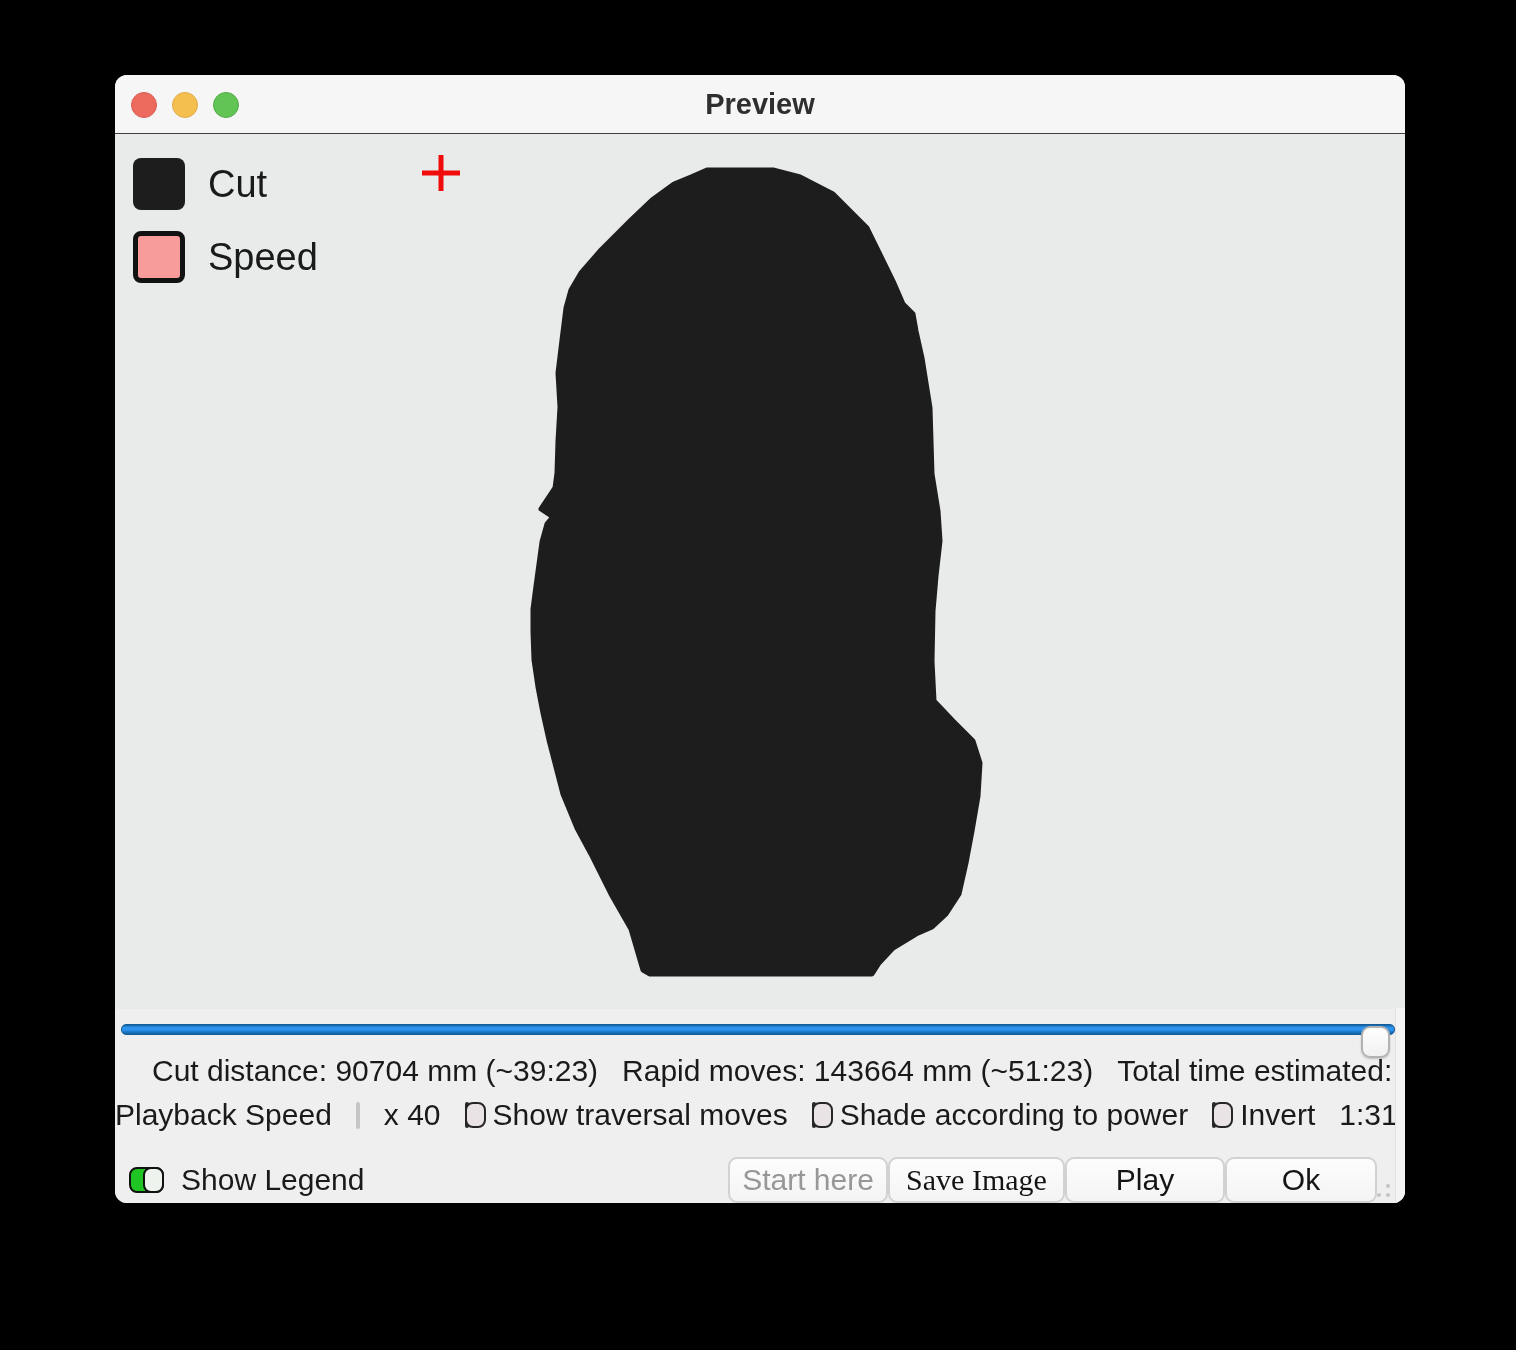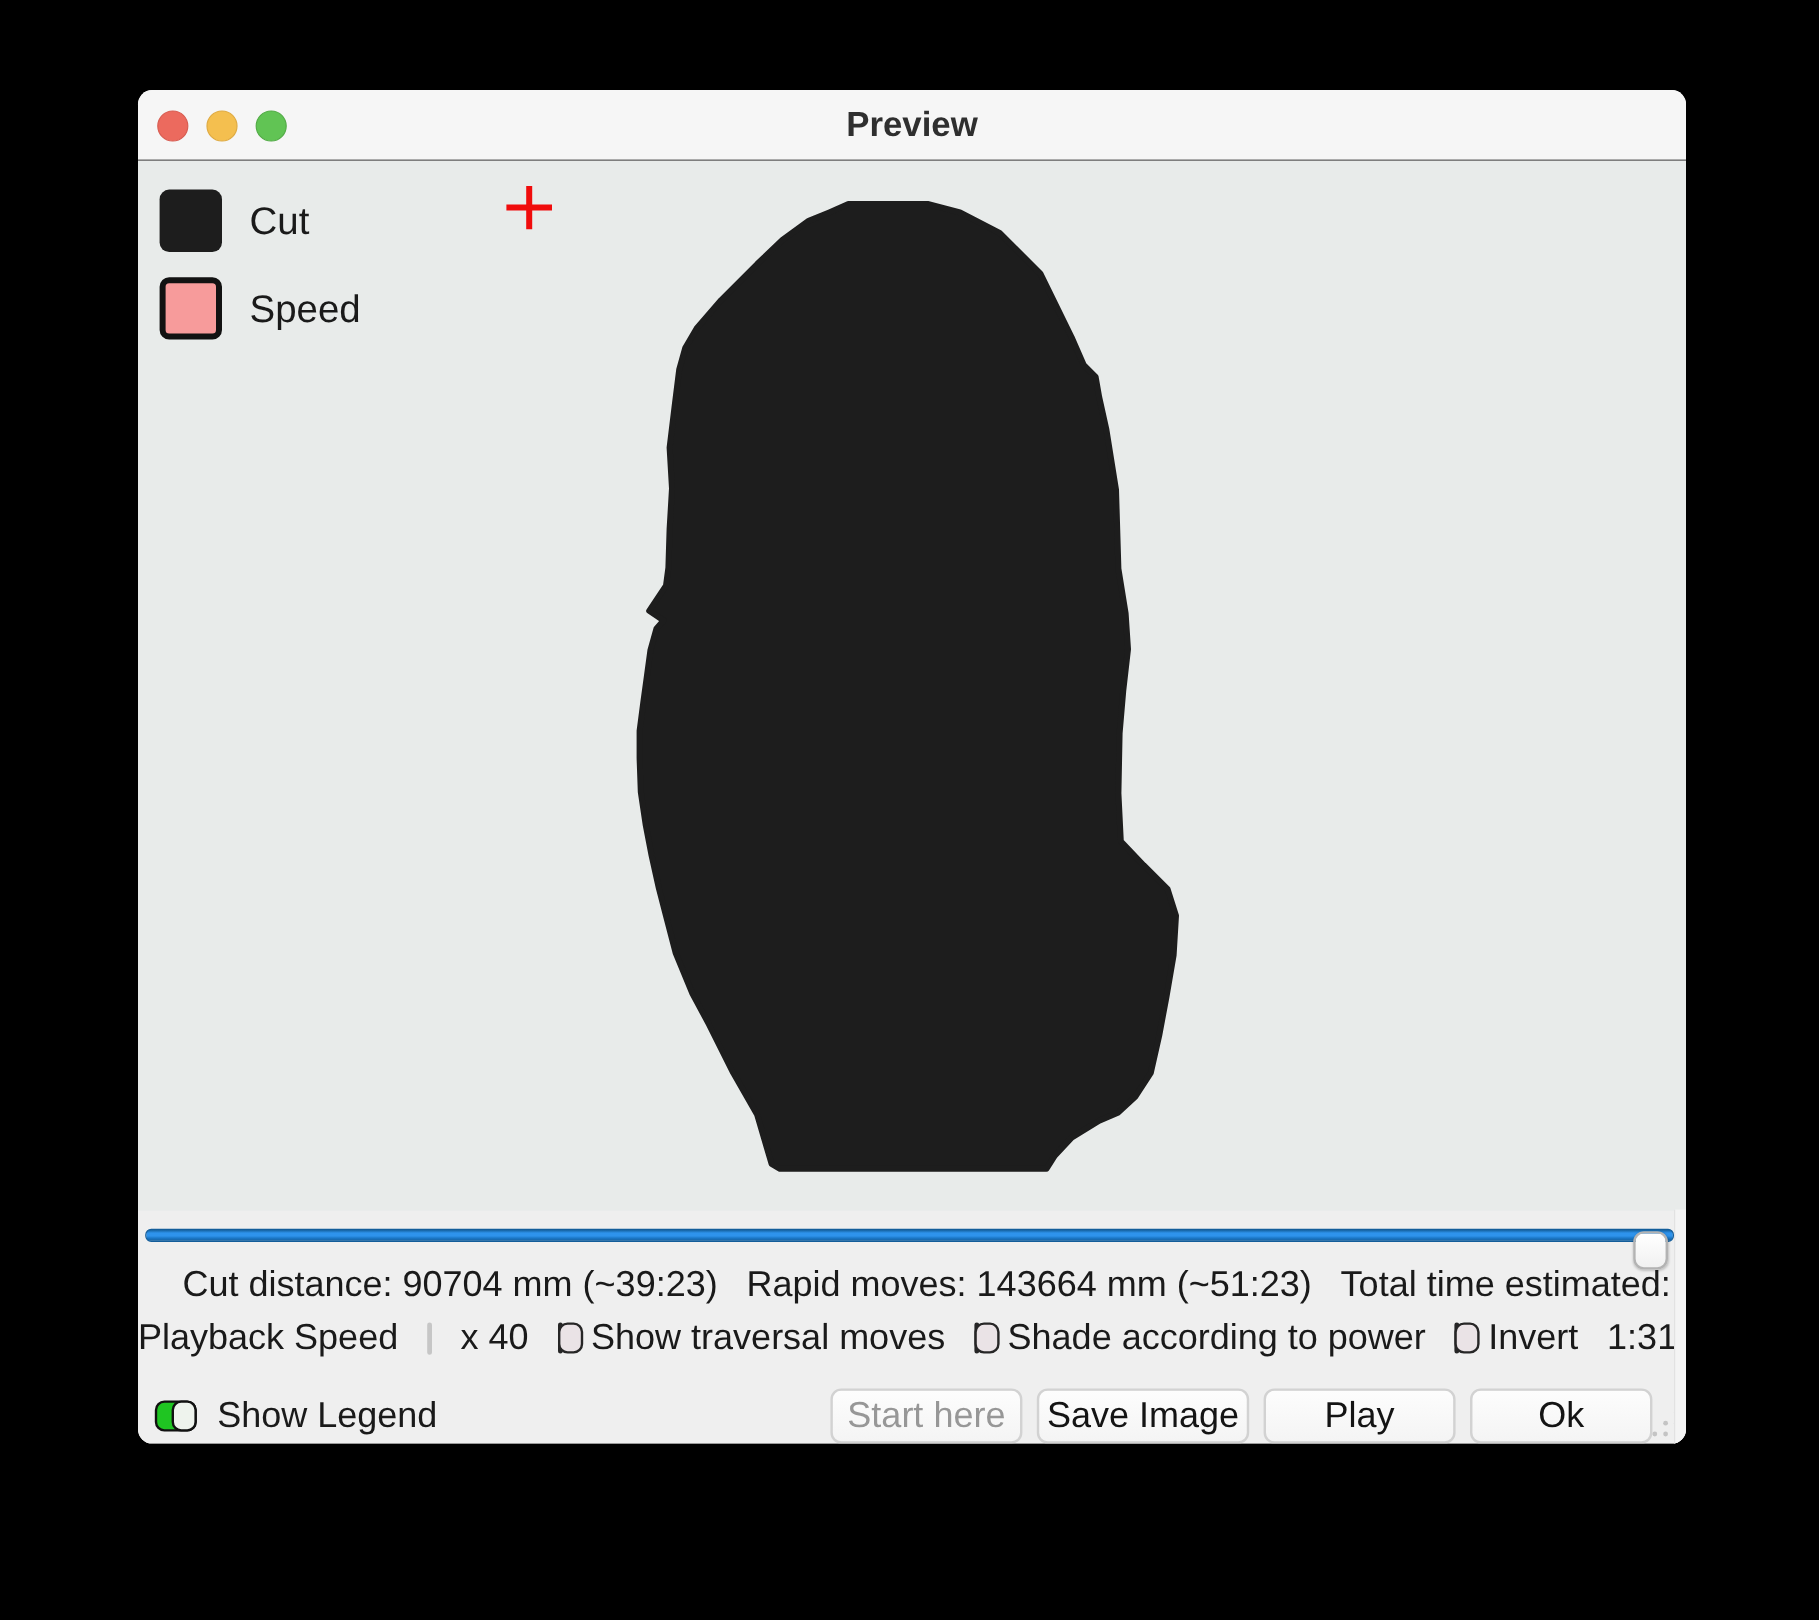--- a/index.html
+++ b/index.html
@@ -28,21 +28,21 @@
   
   .canvas{
     height:875px;flex:0 0 875px;background:#e8ebea;position:relative;
   }
   .legend-row{position:absolute;left:18px;display:flex;align-items:center;gap:23px;}
   .legend-row.cut{top:24px;}
   .legend-row.move{top:97px;}
   .swatch{width:52px;height:52px;border-radius:8px;box-sizing:border-box;}
   .swatch.cut{background:#1d1d1d;}
   .swatch.move{background:#f79b9b;border:5px solid #121212;}
-  .legend-label{font-size:32px;}
+  .legend-label{font-size:38px;}
   .shape-svg{position:absolute;left:0;top:0;pointer-events:none;}
   
   .slider-row{height:40px;flex:0 0 40px;background:#efefef;position:relative;}
   .slider-track{
     position:absolute;left:6px;right:10px;top:15px;height:11px;border-radius:5px;
     background:linear-gradient(to bottom,#15619f 0%,#2e93ec 28%,#2e93ec 55%,#1b78c8 75%,#15619f 100%);
     border:1px solid #135d9a;box-sizing:border-box;
   }
   .slider-handle{
     position:absolute;right:4px;top:1px;width:29px;height:32px;border-radius:9px;
@@ -75,30 +75,30 @@
   .mini-toggle.on{background:#1fc522;border:2px solid #111;}
   .mini-toggle.on .knob{
     position:absolute;right:-2px;top:-2px;width:21px;height:26px;border-radius:8px;
     background:#eef3ed;border:2px solid #111;box-sizing:border-box;
   }
   .footer-row{
     flex:1;display:flex;align-items:center;background:#efefef;
     padding:0 14px;font-size:30px;position:relative;margin-top:20px;
   }
   .legend-toggle-group{display:flex;align-items:center;gap:17px;}
-  .buttons{margin-left:auto;display:flex;gap:12px;margin-right:14px;}
+  .buttons{margin-left:auto;display:flex;gap:0;margin-right:14px;}
   .btn{
     height:46px;border-radius:9px;background:linear-gradient(to bottom,#fdfdfd,#f4f4f4);
     border:2px solid #d2d2d2;box-sizing:border-box;font-size:30px;color:#141414;
     display:flex;align-items:center;justify-content:center;
     font-family:"Liberation Sans", sans-serif;
   }
   .btn.disabled{color:#979797;}
   .btn.start{width:160px;}
-  .btn.save{width:177px;}
+  .btn.save{width:177px;font-family:Liberation Serif, serif;}
   .btn.play{width:160px;}
   .btn.ok{width:152px;}
   .grip{position:absolute;right:4px;bottom:4px;}
 </style>
 </head>
 <body>
 
 <div class="window">
 
   <div class="titlebar">

